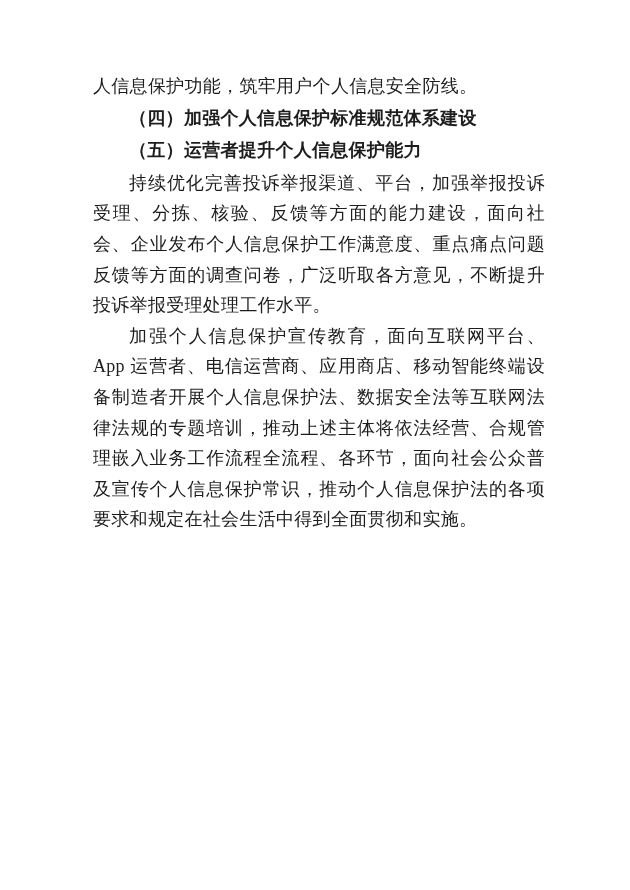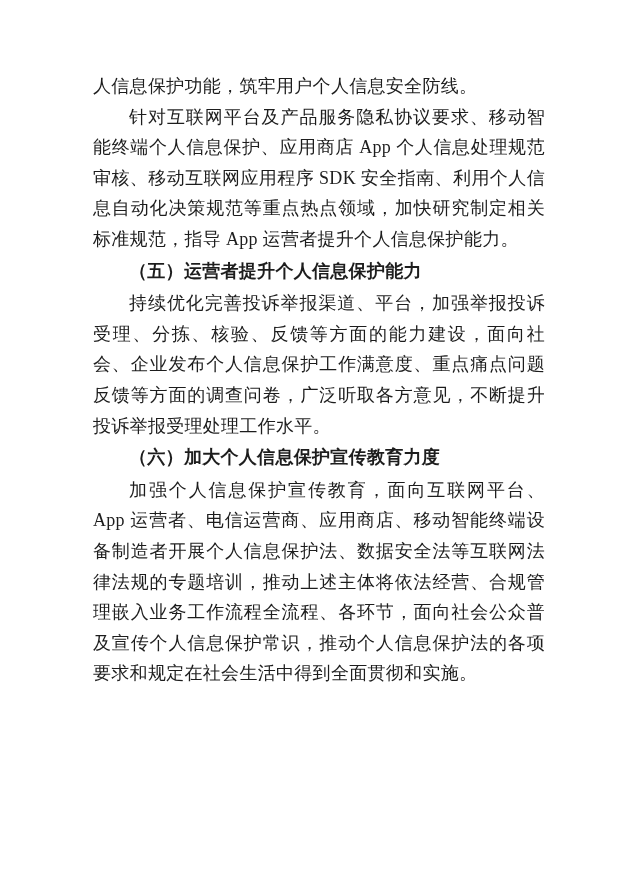--- a/index.html
+++ b/index.html
@@ -55,25 +55,24 @@
   }
 </style>
 </head>
 <body>
 
 <div class="page">
   <div class="text-column">
 
     <p class="continuation">人信息保护功能，筑牢用户个人信息安全防线。</p>
 
-    <p class="para">针对互联网平台及产品服务隐私协议要求、移动智能终端个人信息保护、应用商店 App 个人信息处理规范审核、移动互联网应用程序 SDK 安全指南、利用个人信息自动化决策规范等重点热点领域，加快研究制定相关标准规范，指导 App 运营者提升个人信息保护能力。</p>
+    <p class="heading">（四）加强个人信息保护标准规范体系建设</p>
 
     <p class="heading">（五）运营者提升个人信息保护能力</p>
     <p class="para">持续优化完善投诉举报渠道、平台，加强举报投诉受理、分拣、核验、反馈等方面的能力建设，面向社会、企业发布个人信息保护工作满意度、重点痛点问题反馈等方面的调查问卷，广泛听取各方意见，不断提升投诉举报受理处理工作水平。</p>
 
-    <p class="heading">（六）加大个人信息保护宣传教育力度</p>
     <p class="para">加强个人信息保护宣传教育，面向互联网平台、App 运营者、电信运营商、应用商店、移动智能终端设备制造者开展个人信息保护法、数据安全法等互联网法律法规的专题培训，推动上述主体将依法经营、合规管理嵌入业务工作流程全流程、各环节，面向社会公众普及宣传个人信息保护常识，推动个人信息保护法的各项要求和规定在社会生活中得到全面贯彻和实施。</p>
 
 
   </div>
 
   <div class="page-footer">- 12 -</div>
 </div>
 
 </body></html>

